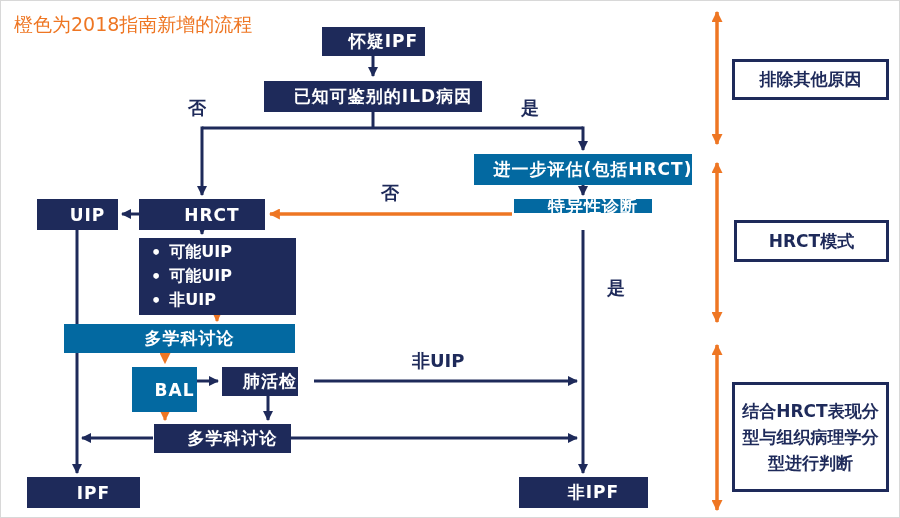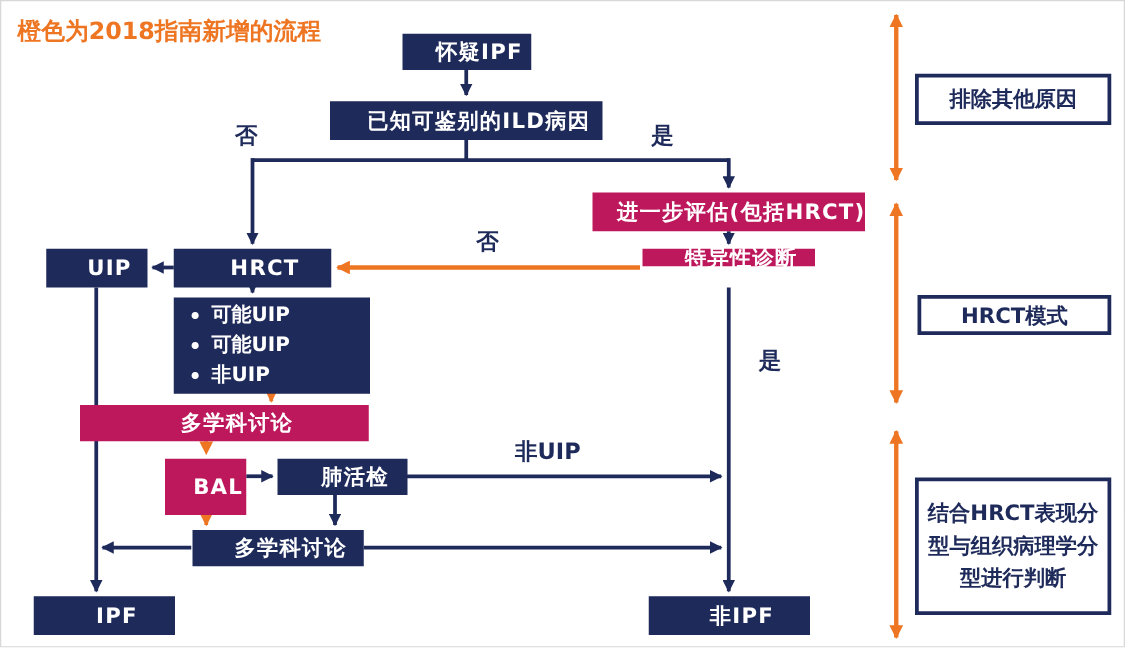--- a/index.html
+++ b/index.html
@@ -10,33 +10,33 @@
     overflow:hidden; box-shadow: inset 0 0 0 1px #d8d8d8;
   }
   .arrows { position:absolute; left:0; top:0; width:900px; height:518px; z-index:1; }
   .node {
     position:absolute; display:flex; align-items:center; justify-content:center;
     color:#ffffff; font-weight:bold; font-size:17px; z-index:2; letter-spacing:1px;
     white-space:nowrap;
     padding-left:20px;
   }
   .navy { background:#1e2a5a; }
-  .orange { background:#be185d; }
+  .orange { background:#0369a1; }
   .elabel {
     position:absolute; color:#1e2a5a; font-weight:bold; font-size:18px; z-index:2;
     white-space:nowrap;
   }
   .panel {
     position:absolute; display:flex; align-items:center; justify-content:center;
     border:3px solid #1e2a5a; background:#ffffff; color:#1e2a5a;
     font-weight:bold; font-size:17px; z-index:2; text-align:center;
   }
   .legend {
     position:absolute; left:14px; top:12px; color:#ee7623;
-    font-weight:bold; font-size:19px; z-index:2;
+    font-weight:normal; font-size:19px; z-index:2;
   }
   .plist {
     position:absolute; left:139px; top:238px; width:157px; height:77px;
     background:#1e2a5a; color:#ffffff; font-weight:bold; font-size:16px; z-index:2;
     display:flex; flex-direction:column; justify-content:center; padding-left:12px; gap:3px;
   }
   .p-row { display:flex; align-items:center; white-space:nowrap; }
   .bullet { margin-right:8px; }
 </style>
 </head>
@@ -115,31 +115,31 @@
     <div class="p-row">
       <span class="bullet">•</span>
       <span>非UIP</span>
     </div>
   </div>
 
   <div class="node orange" style="left:64px;top:324px;width:231px;height:29px">多学科讨论</div>
 
   <div class="node orange" style="left:132px;top:367px;width:65px;height:45px">BAL</div>
 
-  <div class="node navy" style="left:222px;top:367px;width:104px;height:29px">肺活检</div>
+  <div class="node navy" style="left:222px;top:367px;width:76px;height:29px">肺活检</div>
 
   <div class="node navy" style="left:154px;top:424px;width:137px;height:29px">多学科讨论</div>
 
   <div class="node navy" style="left:27px;top:477px;width:113px;height:31px">IPF</div>
 
   <div class="node navy" style="left:519px;top:477px;width:129px;height:31px">非IPF</div>
 
   <div class="elabel" style="left:188px;top:96px">否</div>
   <div class="elabel" style="left:521px;top:96px">是</div>
   <div class="elabel" style="left:381px;top:181px">否</div>
   <div class="elabel" style="left:607px;top:276px">是</div>
   <div class="elabel" style="left:412px;top:349px">非UIP</div>
 
   <div class="panel" style="left:732px;top:59px;width:157px;height:41px">排除其他原因</div>
-  <div class="panel" style="left:734px;top:236px;width:155px;height:32px">HRCT模式</div>
+  <div class="panel" style="left:734px;top:220px;width:155px;height:42px">HRCT模式</div>
   <div class="panel" style="left:732px;top:382px;width:157px;height:110px;padding:6px;line-height:26px">结合HRCT表现分型与组织病理学分型进行判断</div>
 
 </div>
 
 </body></html>

